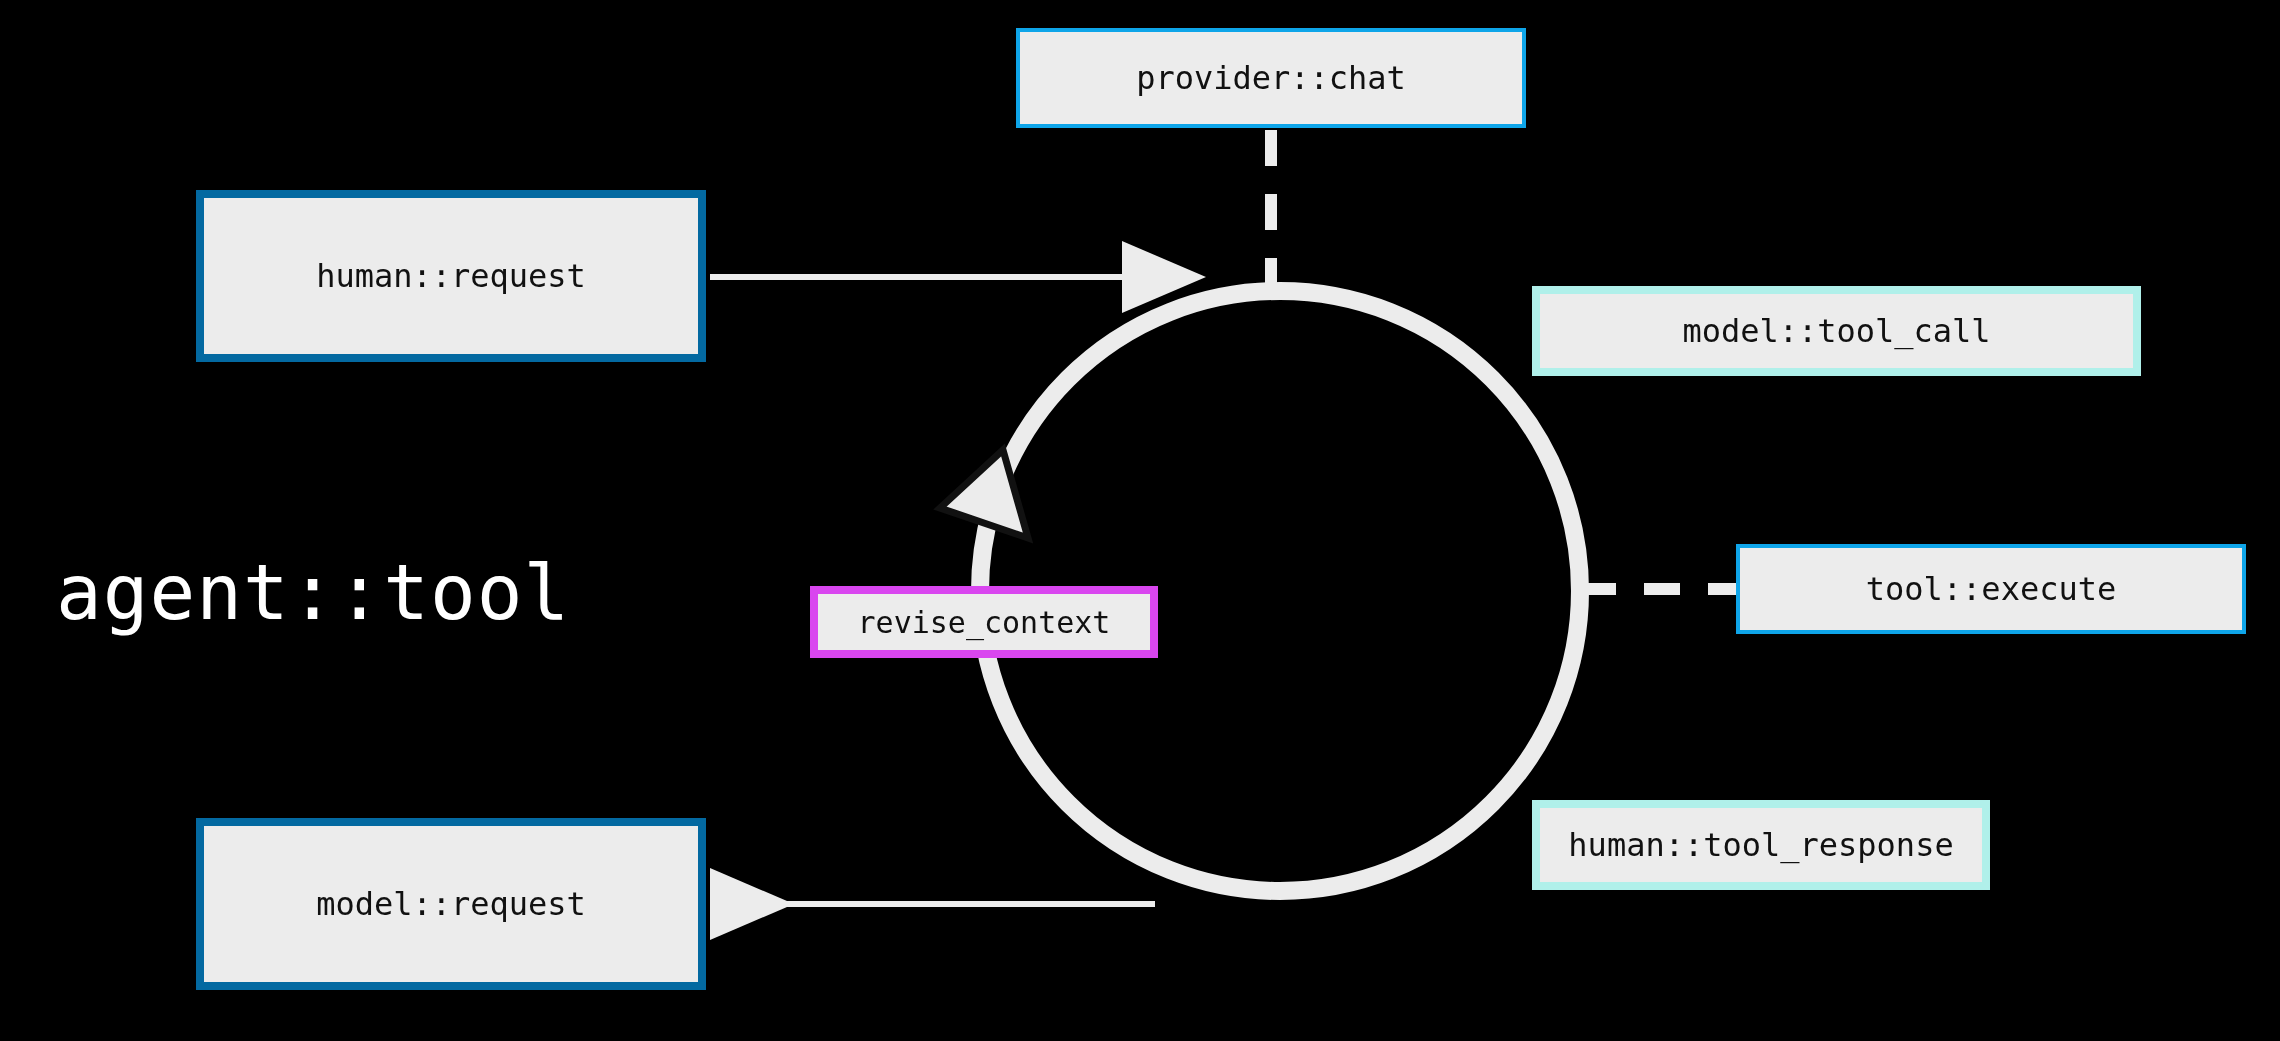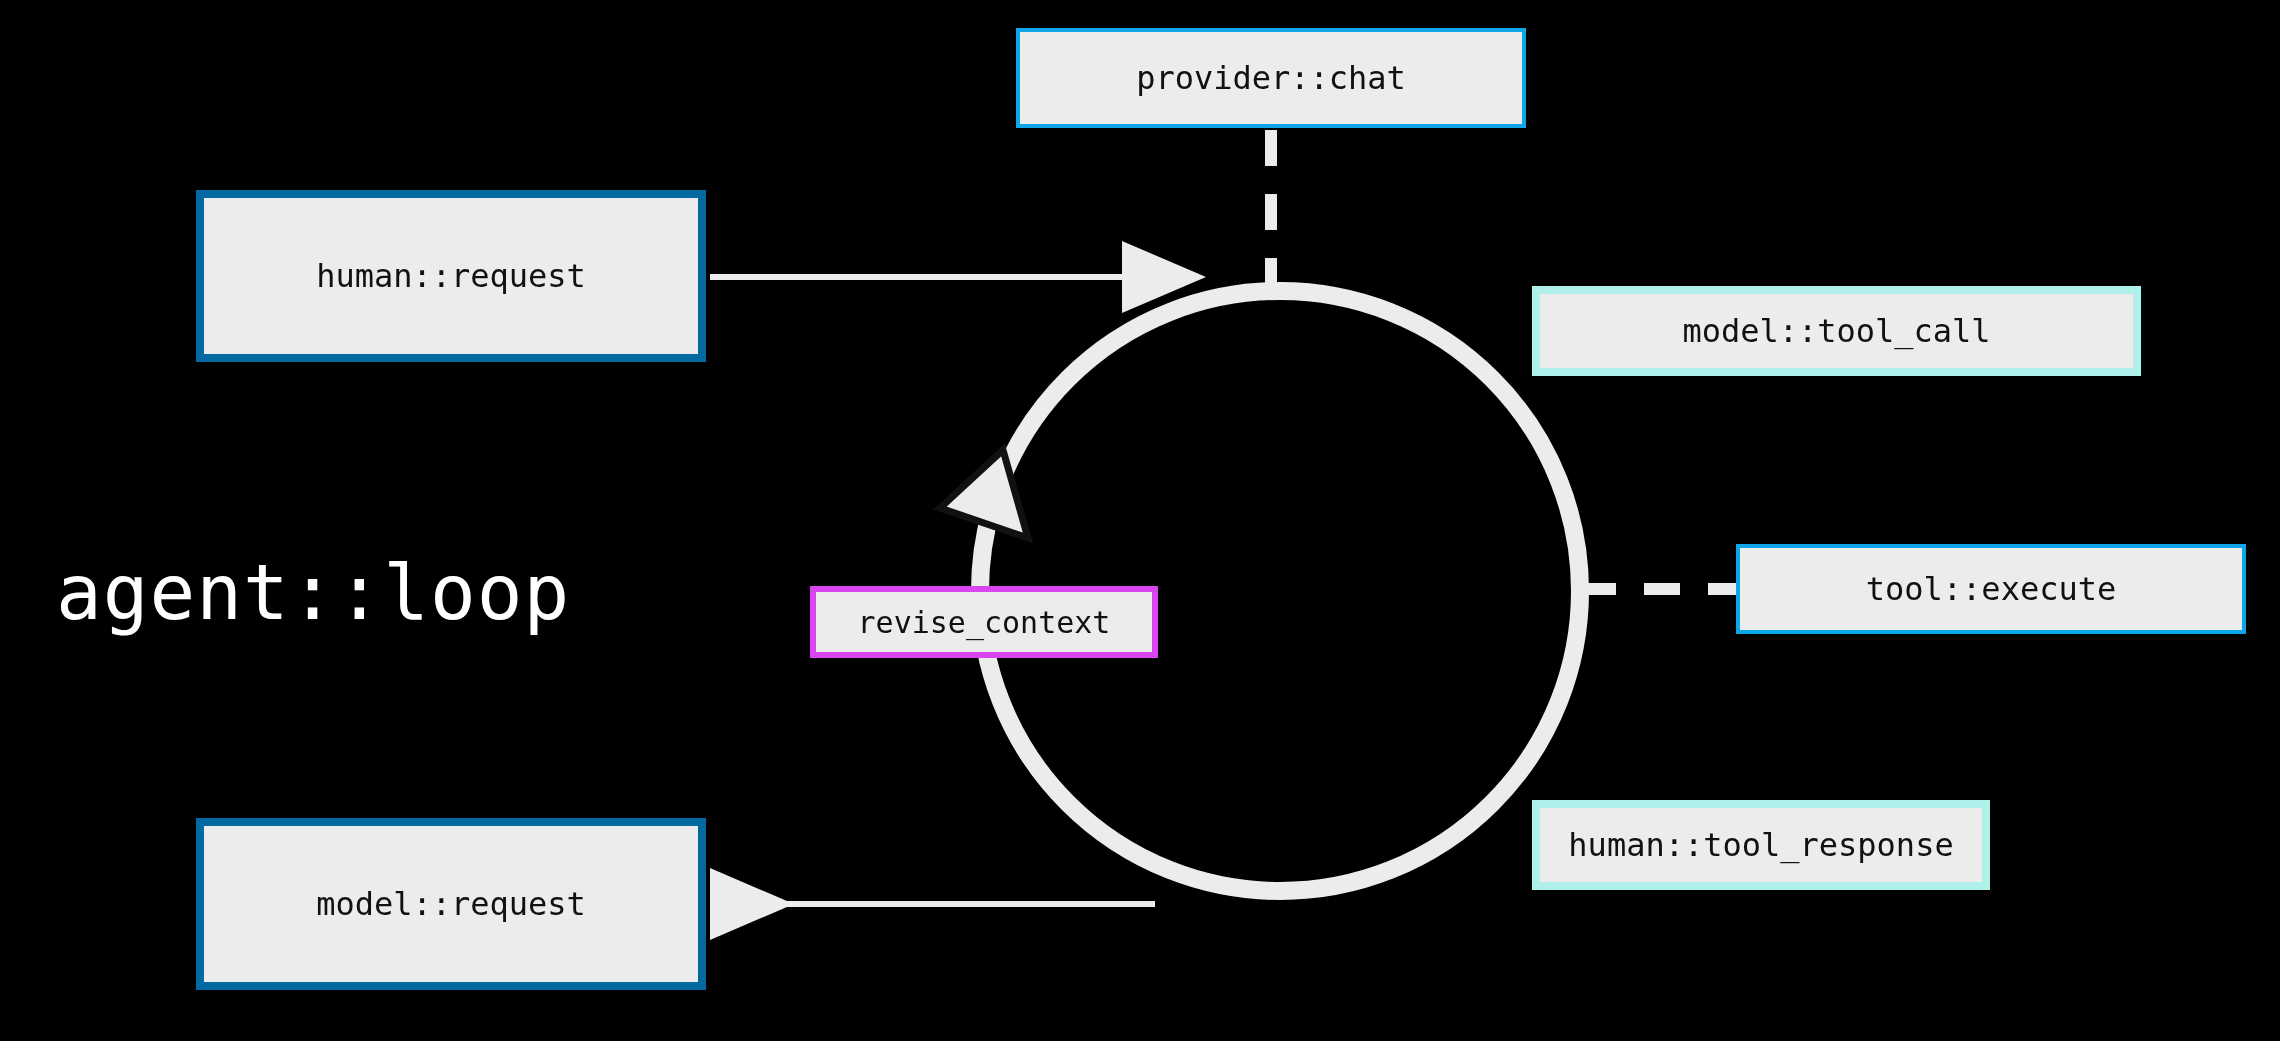--- a/index.html
+++ b/index.html
@@ -42,21 +42,21 @@
   .node-label {
     font-size: 32px;
     letter-spacing: 0px;
     color: #111111;
   }
 
   
   .b-pink   { border: 4px solid #0ea5e9; }
   .b-green  { border: 8px solid #0369a1; }
   .b-cyan   { border: 8px solid #b0f0ea; }
-  .b-pink-thin { border: 6px solid #d946ef; }
+  .b-pink-thin { border: 8px solid #d946ef; }
 
   
   #node-provider-chat   { left: 1016px; top: 28px;  width: 510px; height: 100px; }
   #node-human-request   { left: 196px;  top: 190px; width: 510px; height: 172px; }
   #node-model-tool-call { left: 1532px; top: 286px; width: 609px; height: 90px; }
   #node-tool-execute    { left: 1736px; top: 544px; width: 510px; height: 90px; }
   #node-human-tool-resp { left: 1532px; top: 800px; width: 458px; height: 90px; }
   #node-model-response  { left: 196px;  top: 818px; width: 510px; height: 172px; }
   #node-revise-context  { left: 810px;  top: 586px; width: 348px; height: 72px; z-index: 7; }
   #node-revise-context .node-label { font-size: 30px; }
@@ -93,21 +93,21 @@
 
     <line x1="710" y1="277" x2="1128" y2="277" stroke="#ececec" stroke-width="6" marker-end="url(#arrow-right)"></line>
 
     <line x1="1155" y1="904" x2="716" y2="904" stroke="#ececec" stroke-width="6" marker-end="url(#arrow-left)"></line>
 
     <line x1="1271" y1="130" x2="1271" y2="289" stroke="#ececec" stroke-width="12" stroke-dasharray="36,28"></line>
 
     <line x1="1580" y1="589" x2="1738" y2="589" stroke="#ececec" stroke-width="12" stroke-dasharray="36,28"></line>
   </svg>
 
-  <div id="title-agent-loop">agent::loop</div>
+  <div id="title-agent-loop">agent::tool</div>
 
   <div class="node b-pink" id="node-provider-chat">
     <span class="node-label">provider::chat</span>
   </div>
 
   <div class="node b-green" id="node-human-request">
     <span class="node-label">human::request</span>
   </div>
 
   <div class="node b-cyan" id="node-model-tool-call">

